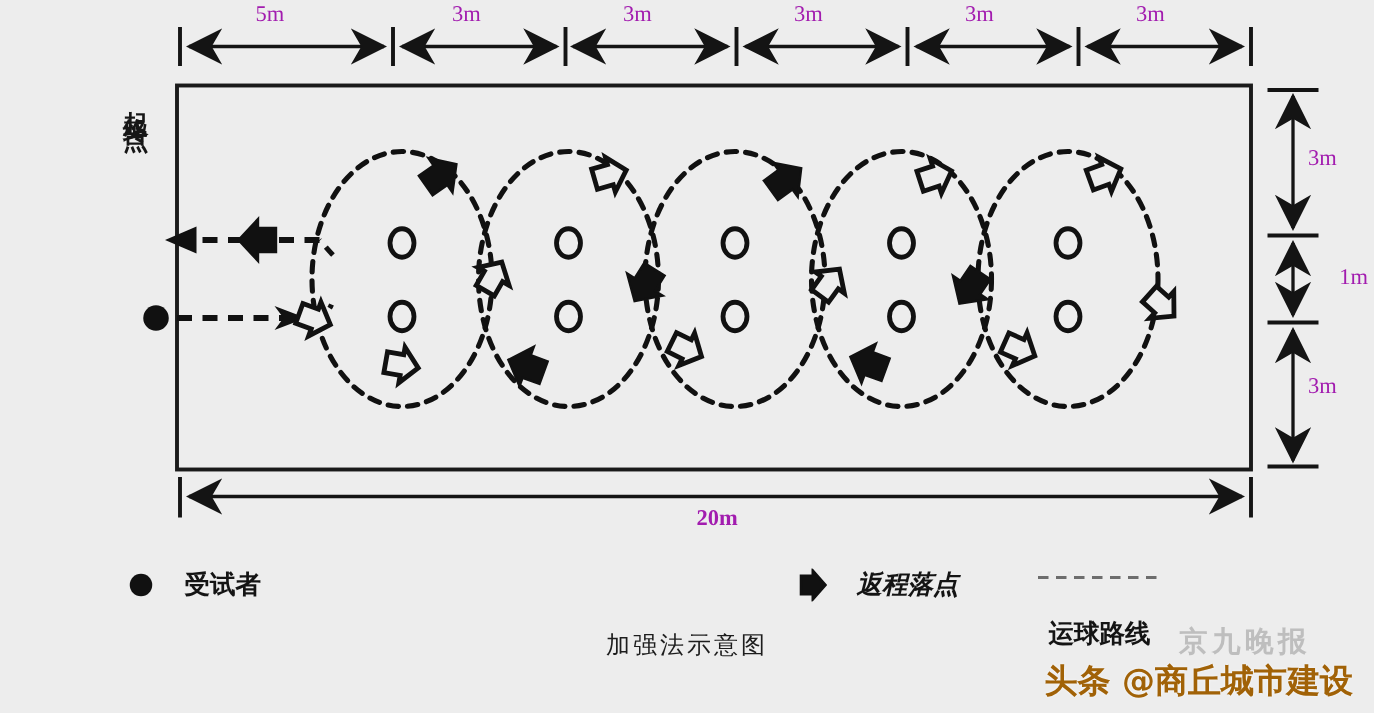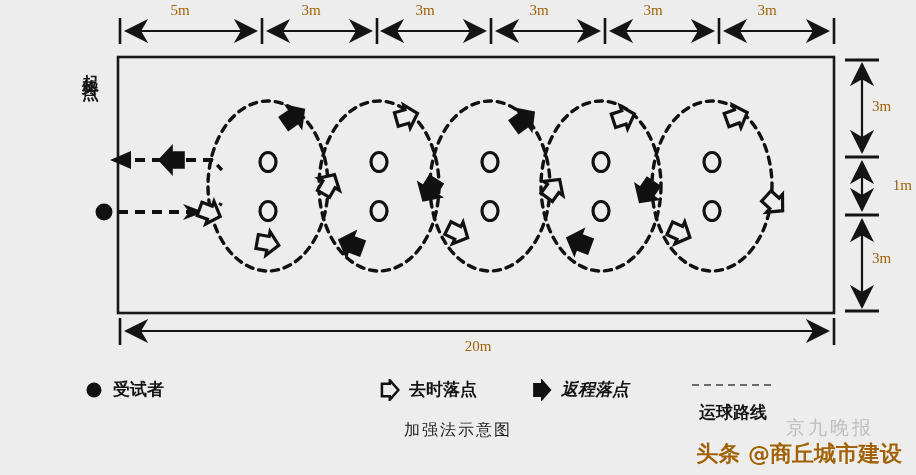--- a/index.html
+++ b/index.html
@@ -8,41 +8,41 @@
     background:#ededed;
     font-family:"Liberation Serif", serif;
     overflow:hidden;
     position:relative;
   }
   #stage{position:absolute;left:0;top:0;width:916px;height:475px;}
   svg.layer{position:absolute;left:0;top:0;width:916px;height:475px;}
   .dim-label{
     font-family:"Liberation Serif", serif;
     font-size:15px;
-    color:#a16207;
+    color:#a21caf;
     text-align:center;
     position:absolute;
   }
   .vert-label{
     position:absolute;
     writing-mode:vertical-rl;
     text-orientation:upright;
     font-size:17px;
     letter-spacing:5px;
     font-weight:600;
     color:#161616;
     line-height:1;
   }
   .legend-row{
     position:absolute;
     left:0;top:378px;width:916px;height:30px;
   }
   .legend-item{
     position:absolute;
-    display:flex;align-items:center;gap:9px;
+    display:flex;align-items:center;gap:19px;
     font-size:17px;
     font-weight:600;
     color:#141414;
     font-family:"DejaVu Sans", sans-serif;
     white-space:nowrap;
   }
   .caption{
     position:absolute;
     left:0;top:420px;width:916px;
     text-align:center;
@@ -61,40 +61,40 @@
     letter-spacing:0px;
     text-shadow:0 0 2px rgba(255,255,255,.7);
   }
   .watermark-bg{
     position:absolute;
     right:42px;bottom:34px;
     font-size:19px;
     color:rgba(120,120,120,.40);
     font-family:"DejaVu Sans", sans-serif;
     letter-spacing:3px;
-    font-weight:400;
+    font-weight:700;
   }
 </style>
 </head>
 <body>
 
 <div id="stage">
 
   <div class="dim-label" style="left:150px;top:2px;width:60px;">5m</div>
   <div class="dim-label" style="left:281px;top:2px;width:60px;">3m</div>
   <div class="dim-label" style="left:395px;top:2px;width:60px;">3m</div>
   <div class="dim-label" style="left:509px;top:2px;width:60px;">3m</div>
   <div class="dim-label" style="left:623px;top:2px;width:60px;">3m</div>
   <div class="dim-label" style="left:737px;top:2px;width:60px;">3m</div>
 
   <div class="dim-label" style="left:872px;top:98px;width:40px;text-align:left;">3m</div>
   <div class="dim-label" style="left:872px;top:177px;width:40px;text-align:right;">1m</div>
   <div class="dim-label" style="left:872px;top:250px;width:40px;text-align:left;">3m</div>
 
-  <div class="dim-label" style="left:448px;top:338px;width:60px;">20m</div>
+  <div class="dim-label" style="left:448px;top:338px;width:60px;font-weight:bold;">20m</div>
 
   <div class="vert-label" style="left:82px;top:60px;">起终点</div>
 
   <svg class="layer" viewBox="0 0 916 475">
     <defs>
 
       <marker id="dimArrow" viewBox="0 0 12 12" refX="11" refY="6" markerWidth="11" markerHeight="11" orient="auto-start-reverse">
         <path d="M0,0 L12,6 L0,12 L3.5,6 Z" fill="#141414"></path>
       </marker>
     </defs>
@@ -231,26 +231,20 @@
   <div class="legend-row">
 
     <div class="legend-item" style="left:84px;">
       <svg width="20" height="20" viewBox="0 0 20 20">
         <circle cx="10" cy="10" r="7.5" fill="#111"></circle>
       </svg>
       <span>受试者</span>
     </div>
 
 
-    <div class="legend-item" style="left:378px;">
-      <svg width="22" height="22" viewBox="-14 -14 28 28">
-        <path d="M-9,-8 L1,-8 L1,-12.5 L12,0 L1,12.5 L1,8 L-9,8 Z" fill="#ededed" stroke="#111" stroke-width="3.2"></path>
-      </svg>
-      <span>去时落点</span>
-    </div>
 
     <div class="legend-item" style="left:530px;font-style:italic;">
       <svg width="22" height="22" viewBox="-14 -14 28 28">
         <path d="M-9,-8 L1,-8 L1,-12.5 L12,0 L1,12.5 L1,8 L-9,8 Z" fill="#111" stroke="#111" stroke-width="2"></path>
       </svg>
       <span>返程落点</span>
     </div>
 
     <div class="legend-item" style="left:690px;flex-direction:column;">
       <svg width="86" height="14" viewBox="0 0 86 14">

